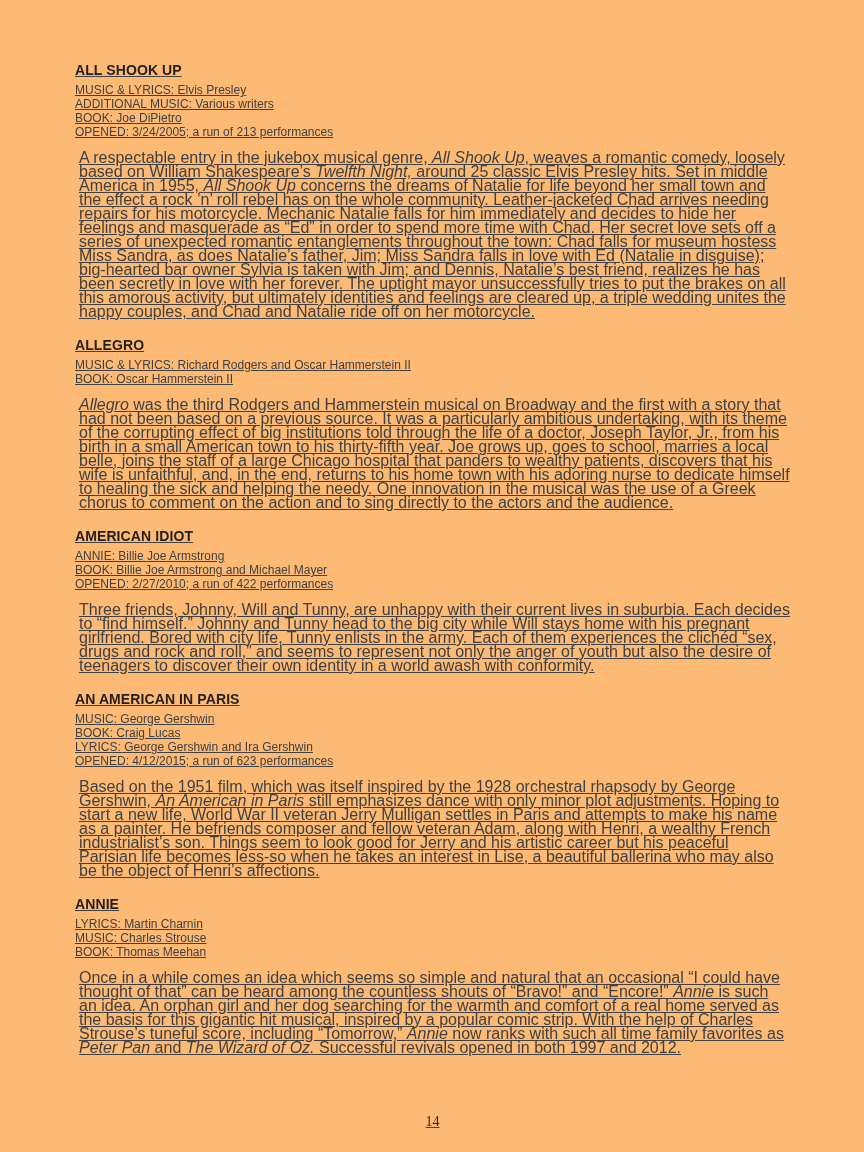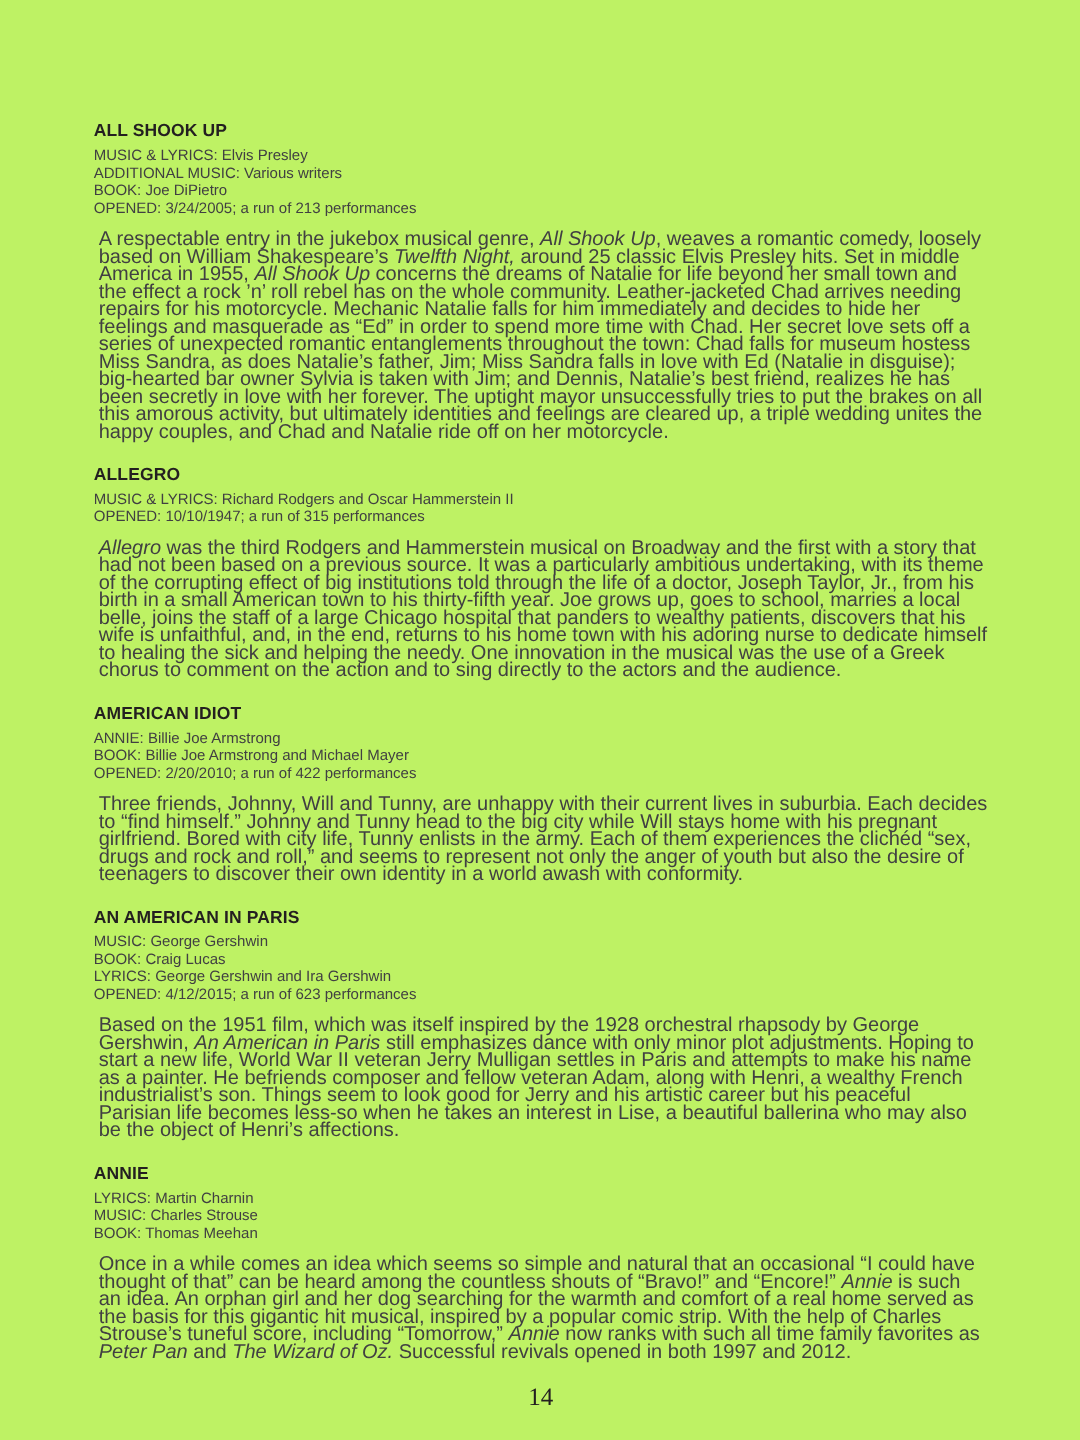--- a/index.html
+++ b/index.html
@@ -6,28 +6,29 @@
   html, body {
     margin: 0;
     padding: 0;
     background: #ffffff;
   }
   .page {
     position: relative;
     width: 864px;
     height: 1152px;
     margin: 0 auto;
-    background: #bef264;
+    background: #fdba74;
     box-sizing: border-box;
-    padding: 96px 74px 22px 75px;
+    padding: 62px 74px 22px 75px;
     display: flex;
     flex-direction: column;
     overflow: hidden;
     font-family: "Liberation Sans", "DejaVu Sans", sans-serif;
     color: #414042;
+    text-decoration: underline;
   }
   .entry {
     margin: 0 0 18px 0;
   }
   .entry h2 {
     margin: 0 0 4px 0;
     font-size: 14px;
     line-height: 17px;
     font-weight: bold;
     color: #231f20;
@@ -47,21 +48,21 @@
     line-height: 14px;
     color: #414042;
   }
   .it {
     font-style: italic;
   }
   .footer {
     margin-top: auto;
     text-align: center;
     font-family: "Liberation Serif", "DejaVu Serif", serif;
-    font-size: 20px;
+    font-size: 14px;
     color: #231f20;
   }
 </style>
 </head>
 <body>
 
 <div class="page">
 
   <section class="entry">
     <h2>ALL SHOOK UP</h2>
@@ -71,31 +72,31 @@
       <div>BOOK: Joe DiPietro</div>
       <div>OPENED: 3/24/2005; a run of 213 performances</div>
     </div>
     <p><span>A respectable entry in the jukebox musical genre, </span><span class="it">All Shook Up</span><span>, weaves a romantic comedy, loosely based on William Shakespeare’s </span><span class="it">Twelfth Night,</span><span> around 25 classic Elvis Presley hits. Set in middle America in 1955, </span><span class="it">All Shook Up</span><span> concerns the dreams of Natalie for life beyond her small town and the effect a rock ’n’ roll rebel has on the whole community. Leather-jacketed Chad arrives needing repairs for his motorcycle. Mechanic Natalie falls for him immediately and decides to hide her feelings and masquerade as “Ed” in order to spend more time with Chad. Her secret love sets off a series of unexpected romantic entanglements throughout the town: Chad falls for museum hostess Miss Sandra, as does Natalie’s father, Jim; Miss Sandra falls in love with Ed (Natalie in disguise); big-hearted bar owner Sylvia is taken with Jim; and Dennis, Natalie’s best friend, realizes he has been secretly in love with her forever. The uptight mayor unsuccessfully tries to put the brakes on all this amorous activity, but ultimately identities and feelings are cleared up, a triple wedding unites the happy couples, and Chad and Natalie ride off on her motorcycle.</span></p>
   </section>
 
   <section class="entry">
     <h2>ALLEGRO</h2>
     <div class="credits">
       <div>MUSIC &amp; LYRICS: Richard Rodgers and Oscar Hammerstein II</div>
-      <div>OPENED: 10/10/1947; a run of 315 performances</div>
+      <div>BOOK: Oscar Hammerstein II</div>
     </div>
     <p><span class="it">Allegro</span><span> was the third Rodgers and Hammerstein musical on Broadway and the first with a story that had not been based on a previous source. It was a particularly ambitious undertaking, with its theme of the corrupting effect of big institutions told through the life of a doctor, Joseph Taylor, Jr., from his birth in a small American town to his thirty-fifth year. Joe grows up, goes to school, marries a local belle, joins the staff of a large Chicago hospital that panders to wealthy patients, discovers that his wife is unfaithful, and, in the end, returns to his home town with his adoring nurse to dedicate himself to healing the sick and helping the needy. One innovation in the musical was the use of a Greek chorus to comment on the action and to sing directly to the actors and the audience.</span></p>
   </section>
 
   <section class="entry">
     <h2>AMERICAN IDIOT</h2>
     <div class="credits">
       <div>ANNIE: Billie Joe Armstrong</div>
       <div>BOOK: Billie Joe Armstrong and Michael Mayer</div>
-      <div>OPENED: 2/20/2010; a run of 422 performances</div>
+      <div>OPENED: 2/27/2010; a run of 422 performances</div>
     </div>
     <p><span>Three friends, Johnny, Will and Tunny, are unhappy with their current lives in suburbia. Each decides to “find himself.” Johnny and Tunny head to the big city while Will stays home with his pregnant girlfriend. Bored with city life, Tunny enlists in the army. Each of them experiences the clichéd “sex, drugs and rock and roll,” and seems to represent not only the anger of youth but also the desire of teenagers to discover their own identity in a world awash with conformity.</span></p>
   </section>
 
   <section class="entry">
     <h2>AN AMERICAN IN PARIS</h2>
     <div class="credits">
       <div>MUSIC: George Gershwin</div>
       <div>BOOK: Craig Lucas</div>
       <div>LYRICS: George Gershwin and Ira Gershwin</div>

